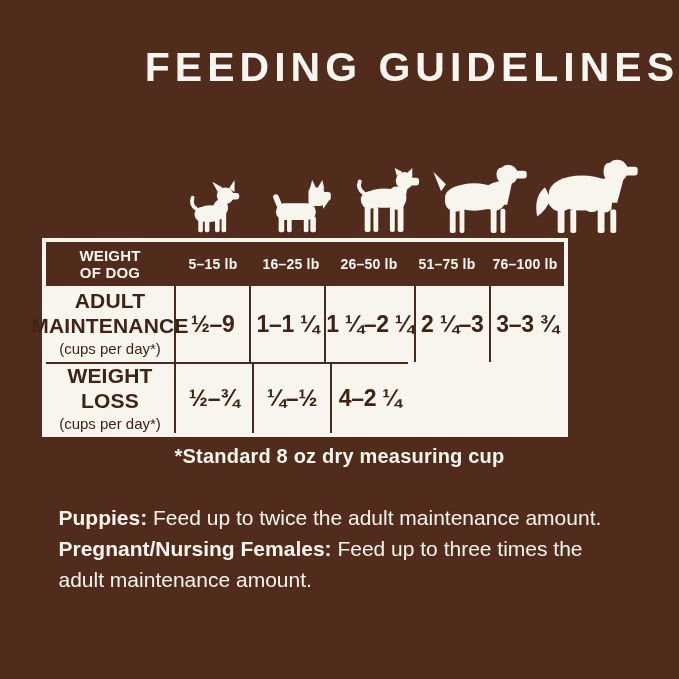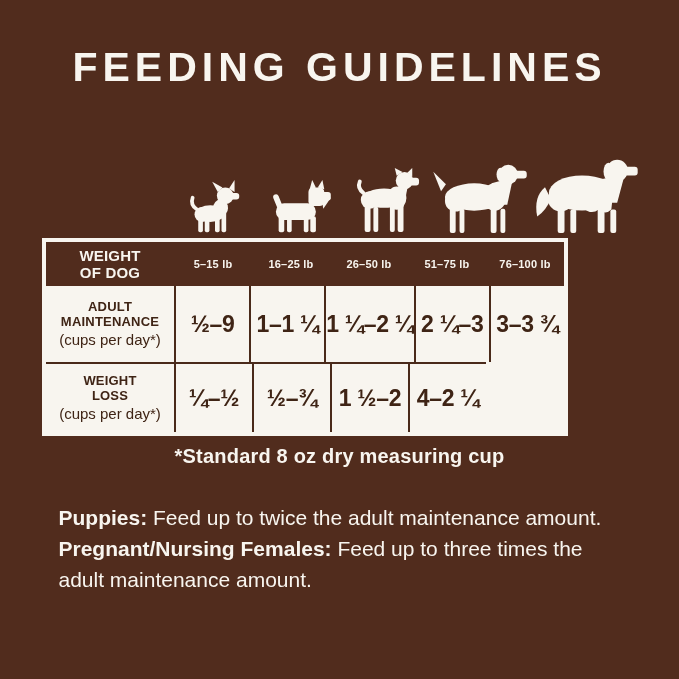--- a/index.html
+++ b/index.html
@@ -13,21 +13,21 @@
   body{font-family:"Liberation Sans","DejaVu Sans",sans-serif;}
   .canvas{
     position:relative;
     width:679px;height:679px;
     background:var(--bg-brown,#512C1D);
     overflow:hidden;
     margin:0 auto;
   }
   .title{
     position:absolute;top:44px;left:0;right:0;
-    text-align:center;
+    text-align:right;
     color:var(--ivory,#F8F5EF);
     font-size:41px;font-weight:700;letter-spacing:5px;
     white-space:nowrap;
   }
   
   .dogs-row{
     position:absolute;left:172px;top:148px;width:468px;height:86px;
     display:flex;align-items:flex-end;
   }
   .dog-cell{flex:1;display:flex;justify-content:center;align-items:flex-end;overflow:visible;}
@@ -39,36 +39,36 @@
     position:absolute;left:42px;top:238px;width:526px;
     background:var(--ivory,#F8F5EF);
     padding:4px;
   }
   .thead{
     display:grid;grid-template-columns:128px repeat(5,1fr);
     background:var(--bg-brown,#512C1D);
     height:44px;align-items:center;
   }
   .th{
-    color:var(--ivory,#F8F5EF);font-weight:700;font-size:11px;
+    color:var(--ivory,#F8F5EF);font-weight:700;font-size:14px;
     text-align:center;letter-spacing:0.2px;white-space:nowrap;
   }
   .th-weight{font-size:15px;line-height:1.15;}
   .tbody{display:block;}
   .trow{display:grid;grid-template-columns:128px repeat(5,1fr);}
   .trow-2 .td, .trow-2 .td-label{border-top:2px solid var(--line-brown,#4A2A1A);}
   .td, .td-label{
     display:flex;flex-direction:column;justify-content:center;align-items:center;
     color:var(--text-brown,#3F2415);text-align:center;
   }
   .trow-1 .td, .trow-1 .td-label{min-height:76px;}
   .trow-2 .td, .trow-2 .td-label{min-height:70px;}
   .td{border-left:2px solid var(--line-brown,#4A2A1A);
       font-size:23px;font-weight:700;letter-spacing:-0.3px;white-space:nowrap;}
-  .label-line{font-size:13px;font-weight:700;line-height:1.18;letter-spacing:0.2px;}
+  .label-line{font-size:21px;font-weight:700;line-height:1.18;letter-spacing:0.2px;}
   .label-sub{font-size:15px;font-weight:400;line-height:1.3;}
   
   .footnote{
     position:absolute;top:445px;left:0;right:0;text-align:center;
     color:var(--ivory,#F8F5EF);font-size:20px;font-weight:600;letter-spacing:0.2px;
   }
   .notes{
     position:absolute;top:502px;left:50%;transform:translateX(-50%);
     width:562px;
     color:var(--ivory,#F8F5EF);font-size:21px;line-height:31px;
@@ -189,23 +189,22 @@
         <div class="td">1 ¼–2 ¼</div>
         <div class="td">2 ¼–3</div>
         <div class="td">3–3 ¾</div>
       </div>
       <div class="trow trow-2">
         <div class="td-label">
           <div class="label-line">WEIGHT</div>
           <div class="label-line">LOSS</div>
           <div class="label-sub">(cups per day*)</div>
         </div>
+        <div class="td">½–¾</div>
         <div class="td">¼–½</div>
-        <div class="td">½–¾</div>
-        <div class="td">1 ½–2</div>
         <div class="td">4–2 ¼</div>
       </div>
     </div>
   </div>
 
   <div class="footnote">*Standard 8 oz dry measuring cup</div>
 
   <div class="notes">
     <span class="note"><b>Puppies:</b><span> Feed up to twice the adult maintenance amount.</span></span><br>
     <span class="note"><b>Pregnant/Nursing Females:</b><span> Feed up to three times the adult maintenance amount.</span></span>

